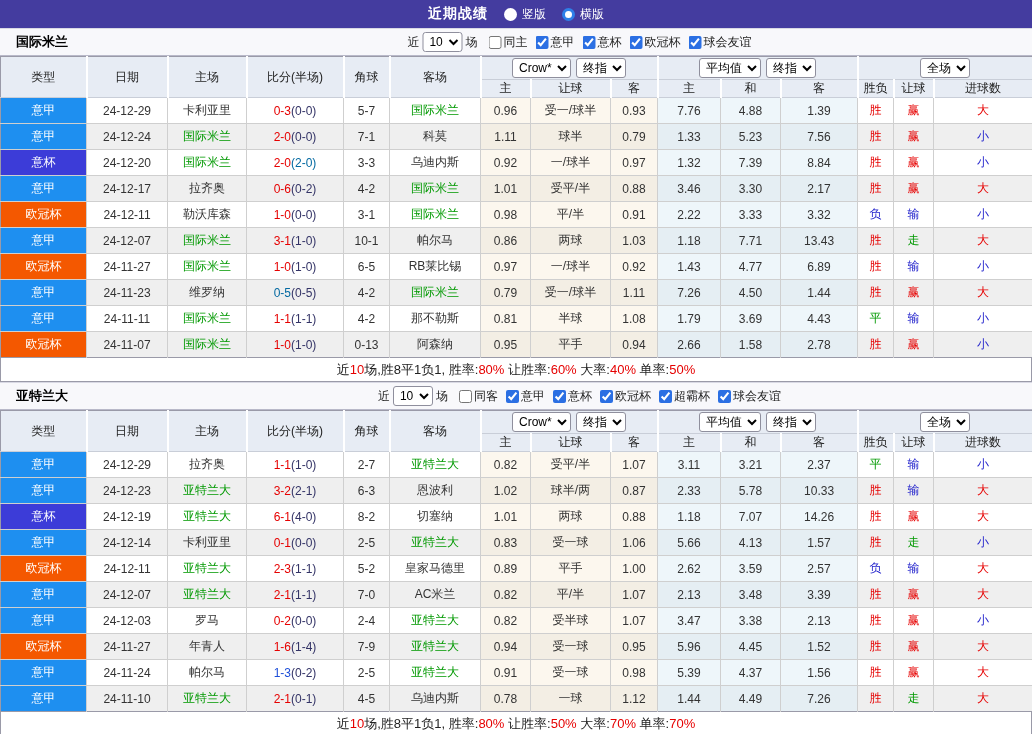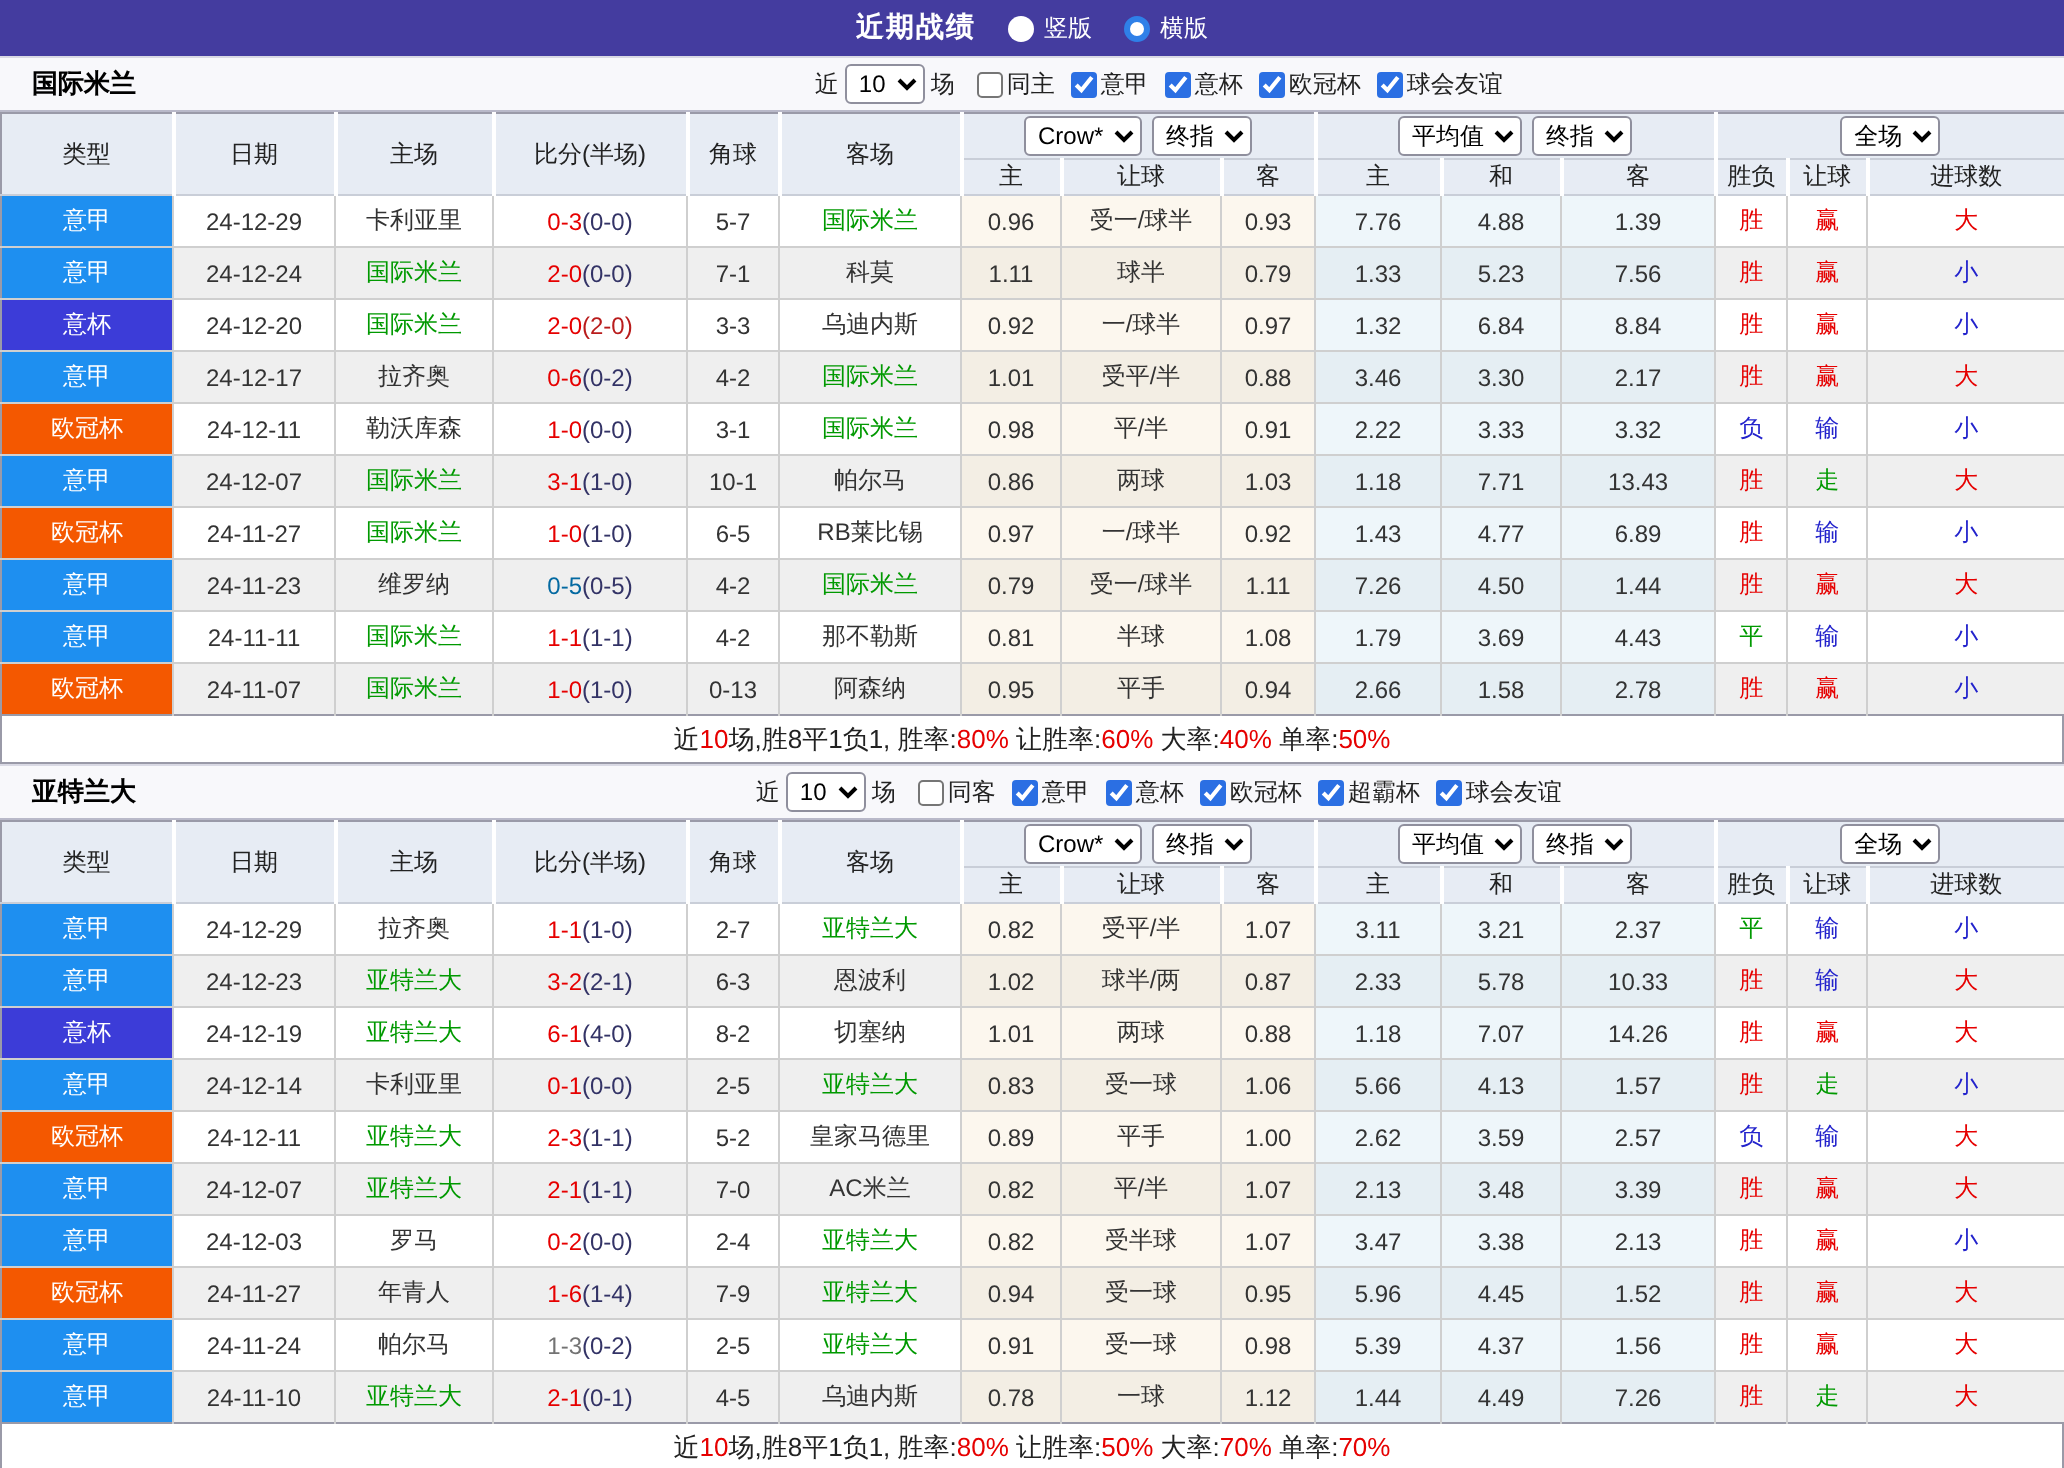--- a/index.html
+++ b/index.html
@@ -197,28 +197,28 @@
         <td class="blue">5.23</td>
         <td class="blue">7.56</td>
         <td style="color: rgb(230, 0, 0);">胜</td>
         <td style="color: rgb(230, 0, 0);">赢</td>
         <td style="color: rgb(35, 35, 204);">小</td>
       </tr>
       <tr>
         <td class="type" style="background: rgb(60, 60, 216);">意杯</td>
         <td>24-12-20</td>
         <td style="color: rgb(0, 153, 0);">国际米兰</td>
-        <td><span style="color: rgb(230, 0, 0);">2-0</span><span style="color: #b91c1c;">(2-0)</span></td>
+        <td><span style="color: rgb(230, 0, 0);">2-0</span><span style="color: #0369a1;">(2-0)</span></td>
         <td>3-3</td>
         <td>乌迪内斯</td>
         <td class="cream">0.92</td>
         <td class="cream">一/球半</td>
         <td class="cream">0.97</td>
         <td class="blue">1.32</td>
-        <td class="blue">6.84</td>
+        <td class="blue">7.39</td>
         <td class="blue">8.84</td>
         <td style="color: rgb(230, 0, 0);">胜</td>
         <td style="color: rgb(230, 0, 0);">赢</td>
         <td style="color: rgb(35, 35, 204);">小</td>
       </tr>
       <tr>
         <td class="type" style="background: rgb(30, 143, 240);">意甲</td>
         <td>24-12-17</td>
         <td>拉齐奥</td>
         <td><span style="color: rgb(230, 0, 0);">0-6</span><span style="color: rgb(51, 51, 102);">(0-2)</span></td>
@@ -565,21 +565,21 @@
         <td class="blue">4.45</td>
         <td class="blue">1.52</td>
         <td style="color: rgb(230, 0, 0);">胜</td>
         <td style="color: rgb(230, 0, 0);">赢</td>
         <td style="color: rgb(230, 0, 0);">大</td>
       </tr>
       <tr>
         <td class="type" style="background: rgb(30, 143, 240);">意甲</td>
         <td>24-11-24</td>
         <td>帕尔马</td>
-        <td><span style="color: #737373;">1-3</span><span style="color: rgb(51, 51, 102);">(0-2)</span></td>
+        <td><span style="color: #1d4ed8;">1-3</span><span style="color: rgb(51, 51, 102);">(0-2)</span></td>
         <td>2-5</td>
         <td style="color: rgb(0, 153, 0);">亚特兰大</td>
         <td class="cream">0.91</td>
         <td class="cream">受一球</td>
         <td class="cream">0.98</td>
         <td class="blue">5.39</td>
         <td class="blue">4.37</td>
         <td class="blue">1.56</td>
         <td style="color: rgb(230, 0, 0);">胜</td>
         <td style="color: rgb(230, 0, 0);">赢</td>

